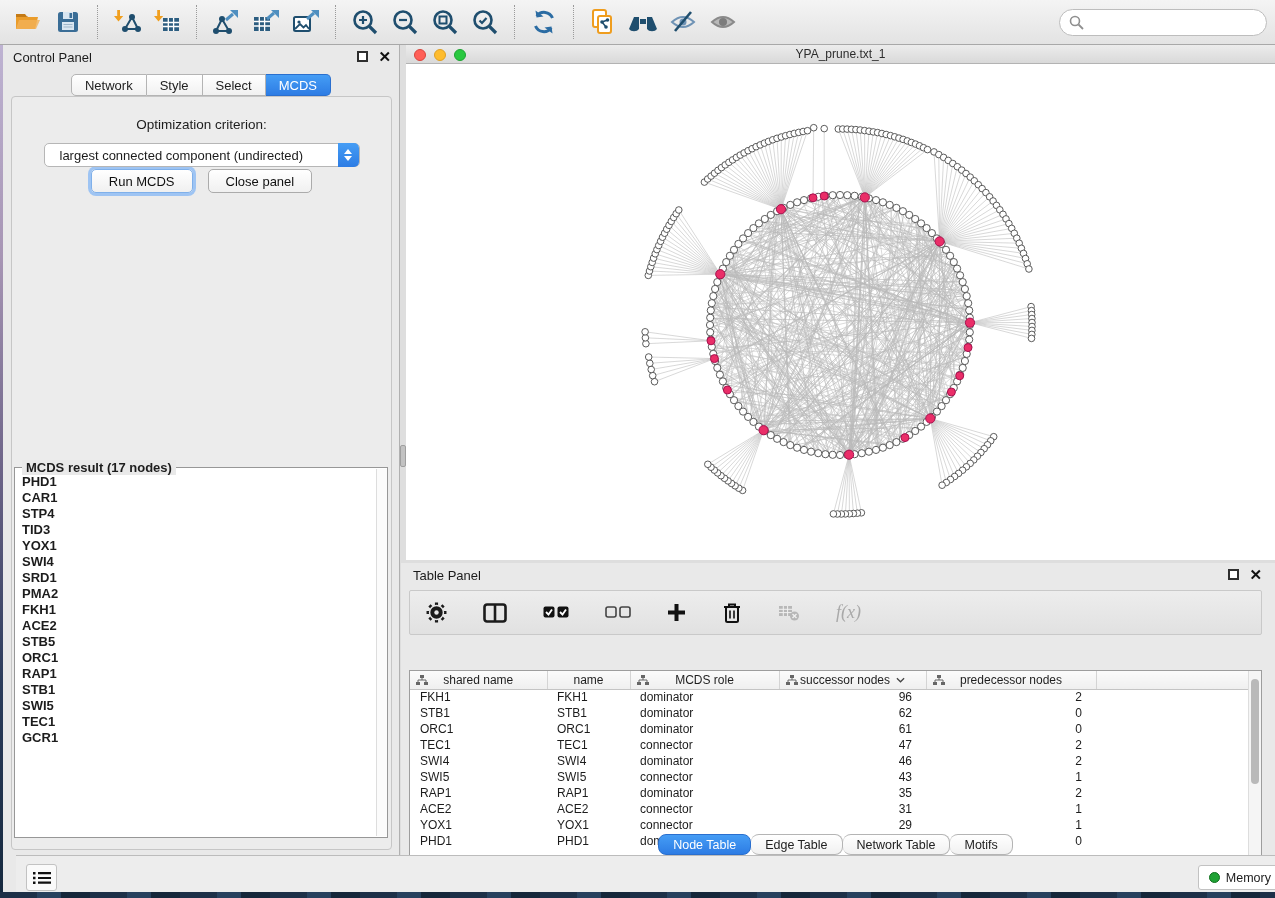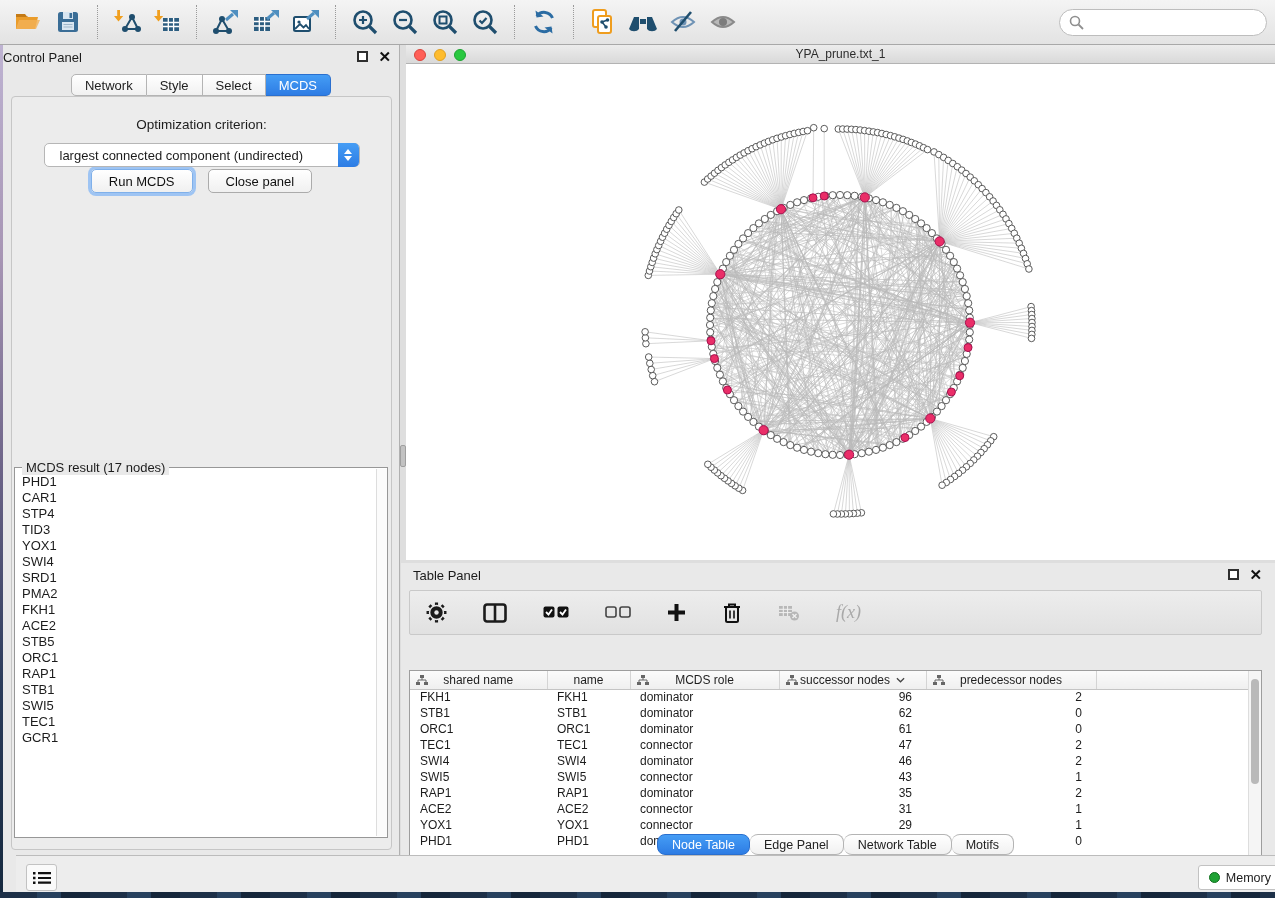--- a/index.html
+++ b/index.html
@@ -25,21 +25,21 @@
     display:flex; align-items:center; padding-left:9px;
   }
   
   .left-stripe { position:absolute; left:0; top:45px; width:3px; height:847px;
     background:linear-gradient(#beb3d2,#a795b4,#6d6488,#2c3d5c,#16293f); }
   .wall-bottom { position:absolute; left:0; top:892px; width:1275px; height:6px;
     background:repeating-linear-gradient(90deg,#1d3048 0 37px,#27415e 37px 61px,#15263a 61px 90px); }
   
   .control-panel { position:absolute; left:3px; top:45px; width:397px; height:810px;
     background:#e9e9e9; border-right:1px solid #b0b0b0; }
-  .panel-title { position:absolute; left:0; top:5px; font-size:13px; color:#1b1b1b; }
+  .panel-title { position:absolute; left:10px; top:5px; font-size:13px; color:#1b1b1b; }
   .win-btns { position:absolute; right:8px; top:6px; display:flex; gap:10px; align-items:center; }
   .float-ic { width:11px; height:11px; border:2px solid #2e2e2e; background:#fff; }
   .close-ic { font-size:15px; font-weight:bold; color:#111; line-height:11px; }
   .cp-tabs { position:absolute; left:0; right:0; top:29px; display:flex; justify-content:center; }
   .seg { height:22px; display:flex; align-items:center; justify-content:center;
     background:linear-gradient(#ffffff,#f1f1f1); border:1px solid #b4b4b4; border-left:none;
     font-size:13px; padding:0 13px; color:#222; }
   .seg:first-child { border-left:1px solid #b4b4b4; border-radius:5px 0 0 5px; }
   .seg:last-child { border-radius:0 5px 5px 0; }
   .seg.active { background:linear-gradient(var(--accent),var(--accentDark));
@@ -54,21 +54,21 @@
   .stepper { position:absolute; right:0; top:-1px; width:21px; height:24px;
     background:linear-gradient(var(--accent),var(--accentDark));
     border-radius:0 5px 5px 0; display:flex; flex-direction:column; align-items:center; justify-content:center; gap:2px; }
   .tri-up { width:0;height:0;border-left:4px solid transparent;border-right:4px solid transparent;border-bottom:5px solid #fff; }
   .tri-dn { width:0;height:0;border-left:4px solid transparent;border-right:4px solid transparent;border-top:5px solid #fff; }
   .btn-row { display:flex; justify-content:center; gap:15px; margin-top:2px; }
   .pushbtn { height:24px; padding:0 17px; font-size:13px; color:#111;
     background:linear-gradient(#ffffff,#f0f0f0); border:1px solid #ababab; border-radius:5px; }
   .pushbtn.focusring { box-shadow:0 0 0 3px rgba(116,175,248,.65); border-color:#7fb0ea; }
   .mcds-box { position:absolute; left:11px; top:422px; width:374px; height:371px;
-    background:#fff; border:1px solid #979797; }
+    background:#fff; border:1px solid #979797;font-weight:bold; }
   .mcds-legend { position:absolute; left:7px; top:-8px; background:#e9e9e9; padding:0 4px; font-size:13px; }
   .mcds-list { position:absolute; left:0; top:6px; right:11px; bottom:2px; overflow:hidden; padding-left:7px; }
   .mcds-item { height:16px; line-height:16px; font-size:13px; }
   .mcds-scroll { position:absolute; right:0; top:1px; bottom:1px; width:11px; background:#fbfbfb; border-left:1px solid #ddd; }
   
   .v-split { position:absolute; left:400px; top:45px; width:6px; height:810px; background:#dedede; }
   .v-grip { position:absolute; left:0px; top:400px; width:6px; height:22px; background:#c2c2c2; border:1px solid #9f9f9f; border-radius:2px; }
   .h-split { position:absolute; left:406px; top:560px; width:869px; height:3px; background:#dedede; }
   
   .net-win { position:absolute; left:406px; top:45px; width:869px; height:515px; background:#fff; }
@@ -1358,21 +1358,21 @@
             <td></td>
           </tr>
         </tbody>
     </table>
     <div class="tbl-scroll">
         <div class="tbl-thumb"></div>
       </div>
   </div>
   <div class="tp-tabs">
     <div class="seg active">Node Table</div>
-    <div class="seg">Edge Panel</div>
+    <div class="seg">Edge Table</div>
     <div class="seg">Network Table</div>
     <div class="seg">Motifs</div>
   </div>
 </div>
 
 <div class="statusbar">
   <div class="list-btn">
     <svg width="18" height="14" viewBox="0 0 18 14">
         <rect x="0" y="1" width="2.5" height="2.5" fill="#111"></rect>
         <rect x="0" y="5.75" width="2.5" height="2.5" fill="#111"></rect>

